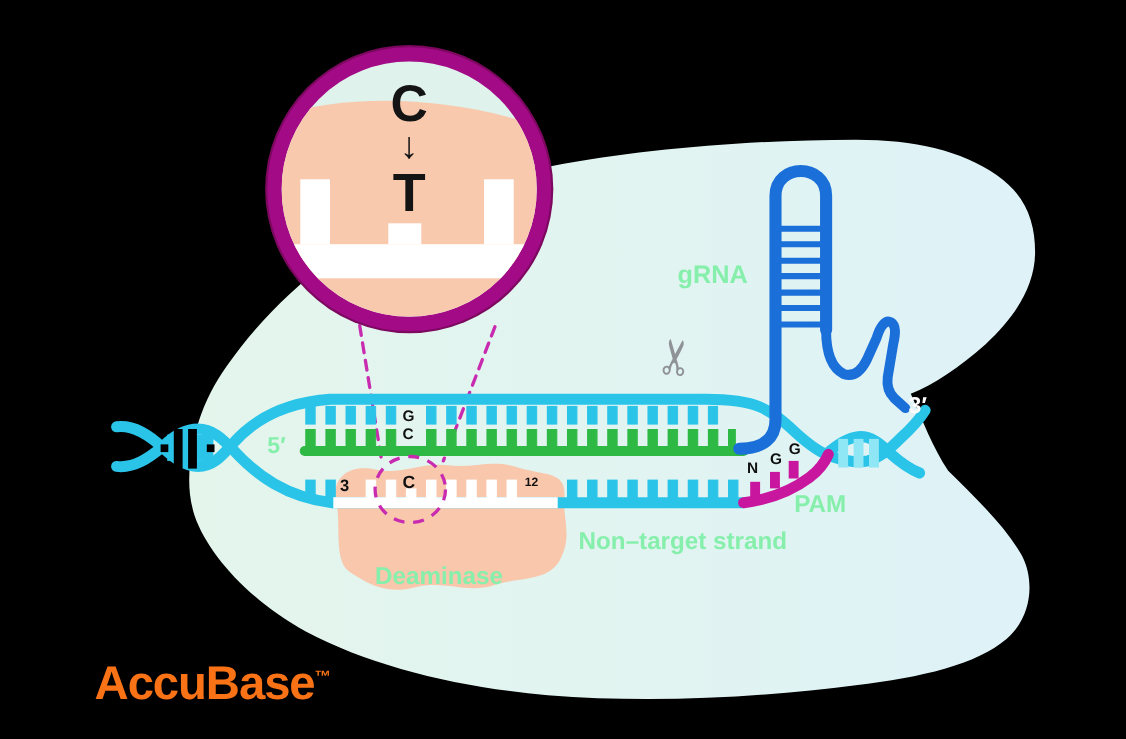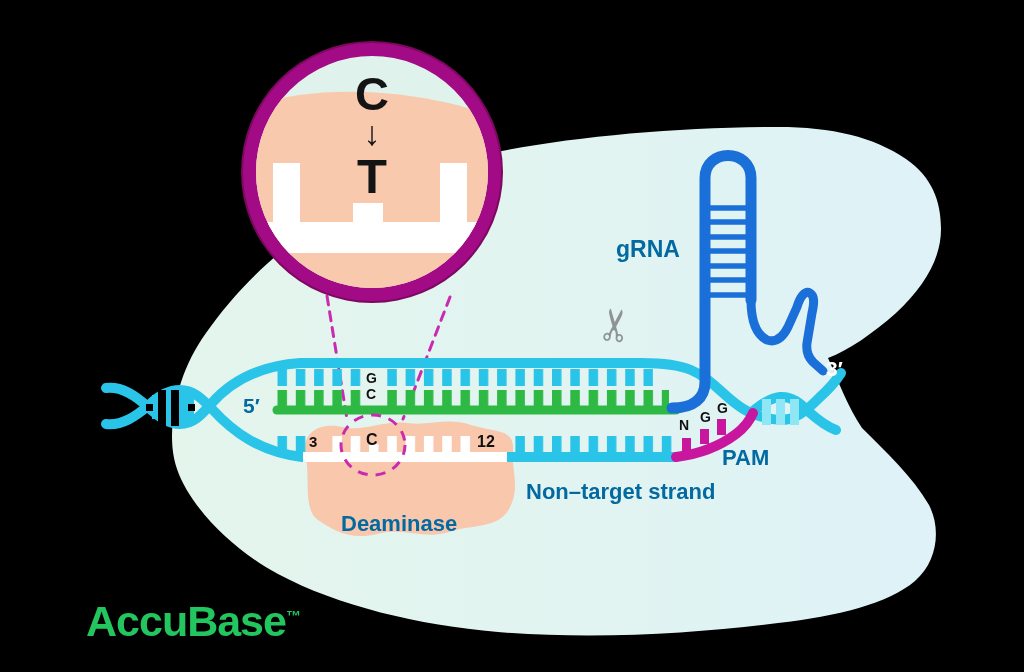--- a/index.html
+++ b/index.html
@@ -1,27 +1,27 @@
 <!DOCTYPE html>
 <html><head>
 <meta charset="utf-8">
 <style>
   html,body{margin:0;padding:0;background:#000;}
   #stage{position:relative;width:1024px;height:672px;background:#000;overflow:hidden;
          font-family:"Liberation Sans","DejaVu Sans",sans-serif;}
   #art{position:absolute;left:0;top:0;}
-  .lbl{position:absolute;font-weight:bold;color:#0369a1;white-space:nowrap;line-height:1;}
+  .lbl{position:absolute;font-weight:bold;color:#86efac;white-space:nowrap;line-height:1;}
   .base{position:absolute;font-weight:bold;color:#101010;white-space:nowrap;line-height:1;}
   
   #mag{position:absolute;left:243px;top:43px;width:258px;height:258px;box-sizing:border-box;
        border:13px solid #a30b86;border-radius:50%;background:#dff2ec;overflow:hidden;
        box-shadow:0 0 0 2px #7c085f;}
   #mag svg{position:absolute;left:0;top:0;}
   .magtxt{position:absolute;left:0;width:232px;text-align:center;font-weight:bold;color:#141414;line-height:1;}
-  #brand{position:absolute;left:86px;top:600px;color:#22c55e;font-weight:bold;font-size:43px;
+  #brand{position:absolute;left:86px;top:600px;color:#f97316;font-weight:bold;font-size:43px;
          letter-spacing:-1px;line-height:1;text-align:right;}
   #brand sup{font-size:15px;vertical-align:super;letter-spacing:0;}
   #scissors{position:absolute;left:597px;top:303px;font-size:44px;color:#8f9296;
             transform:rotate(-84deg);font-family:"DejaVu Sans",sans-serif;line-height:1;}
 </style>
 </head>
 <body>
 
 <div id="stage">
 
@@ -162,21 +162,21 @@
   <div class="lbl" style="left:526px;top:481px;font-size:22px;">Non–target strand</div>
   <div class="lbl" style="left:722px;top:447px;font-size:22px;text-align:right;">PAM</div>
   <div class="lbl" style="left:341px;top:481px;font-size:22px;margin-top:32px;">Deaminase</div>
   <div class="lbl" style="left:243px;top:395px;font-size:21px;">5′</div>
   <div class="lbl" style="left:826px;top:358px;font-size:21px;color:#fff;">3′</div>
 
   <div class="base" style="left:366px;top:371px;font-size:14px;">G</div>
   <div class="base" style="left:366px;top:387px;font-size:14px;">C</div>
   <div class="base" style="left:309px;top:434px;font-size:15px;">3</div>
   <div class="base" style="left:366px;top:432px;font-size:16px;">C</div>
-  <div class="base" style="left:477px;top:434px;font-size:16px;">12</div>
+  <div class="base" style="left:477px;top:434px;font-size:11px;">12</div>
   <div class="base" style="left:679px;top:418px;font-size:14px;">N</div>
   <div class="base" style="left:700px;top:410px;font-size:14px;">G</div>
   <div class="base" style="left:717px;top:401px;font-size:14px;">G</div>
 
   <div id="brand">
     <span>AccuBase</span><sup>™</sup>
   </div>
 
 </div>
 

